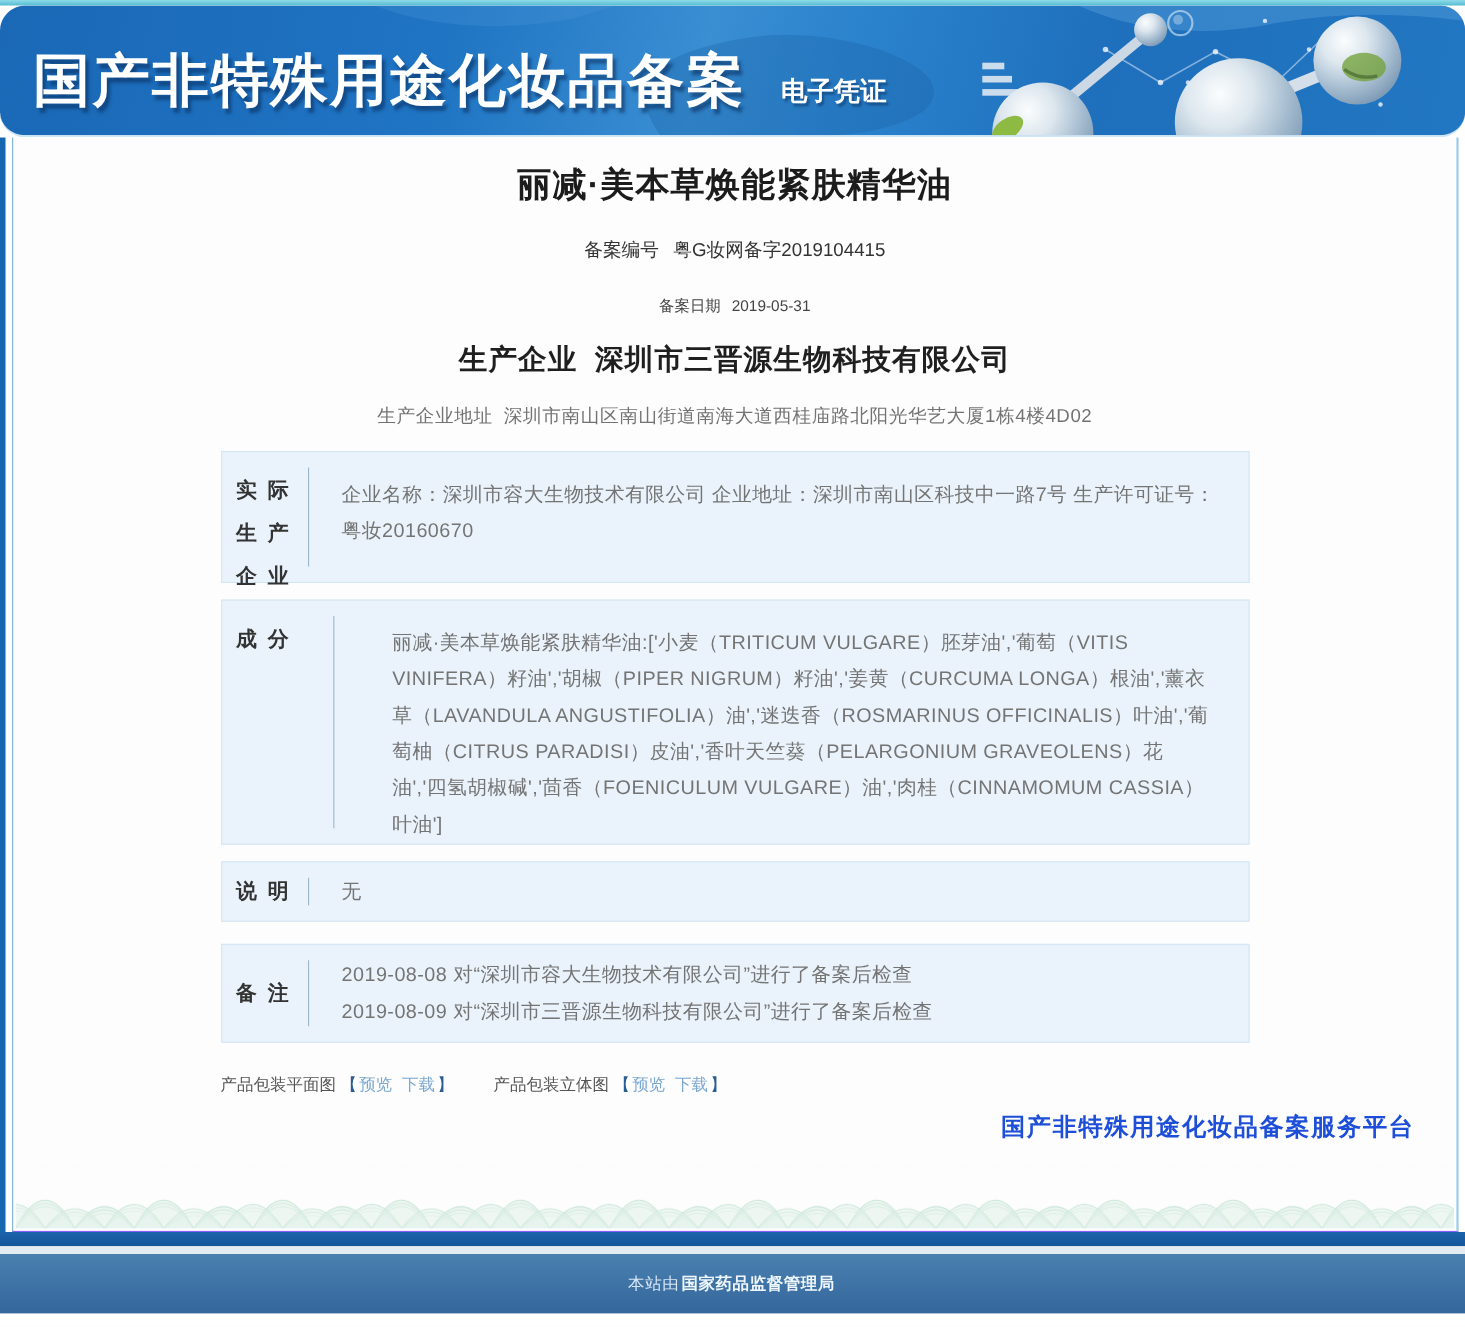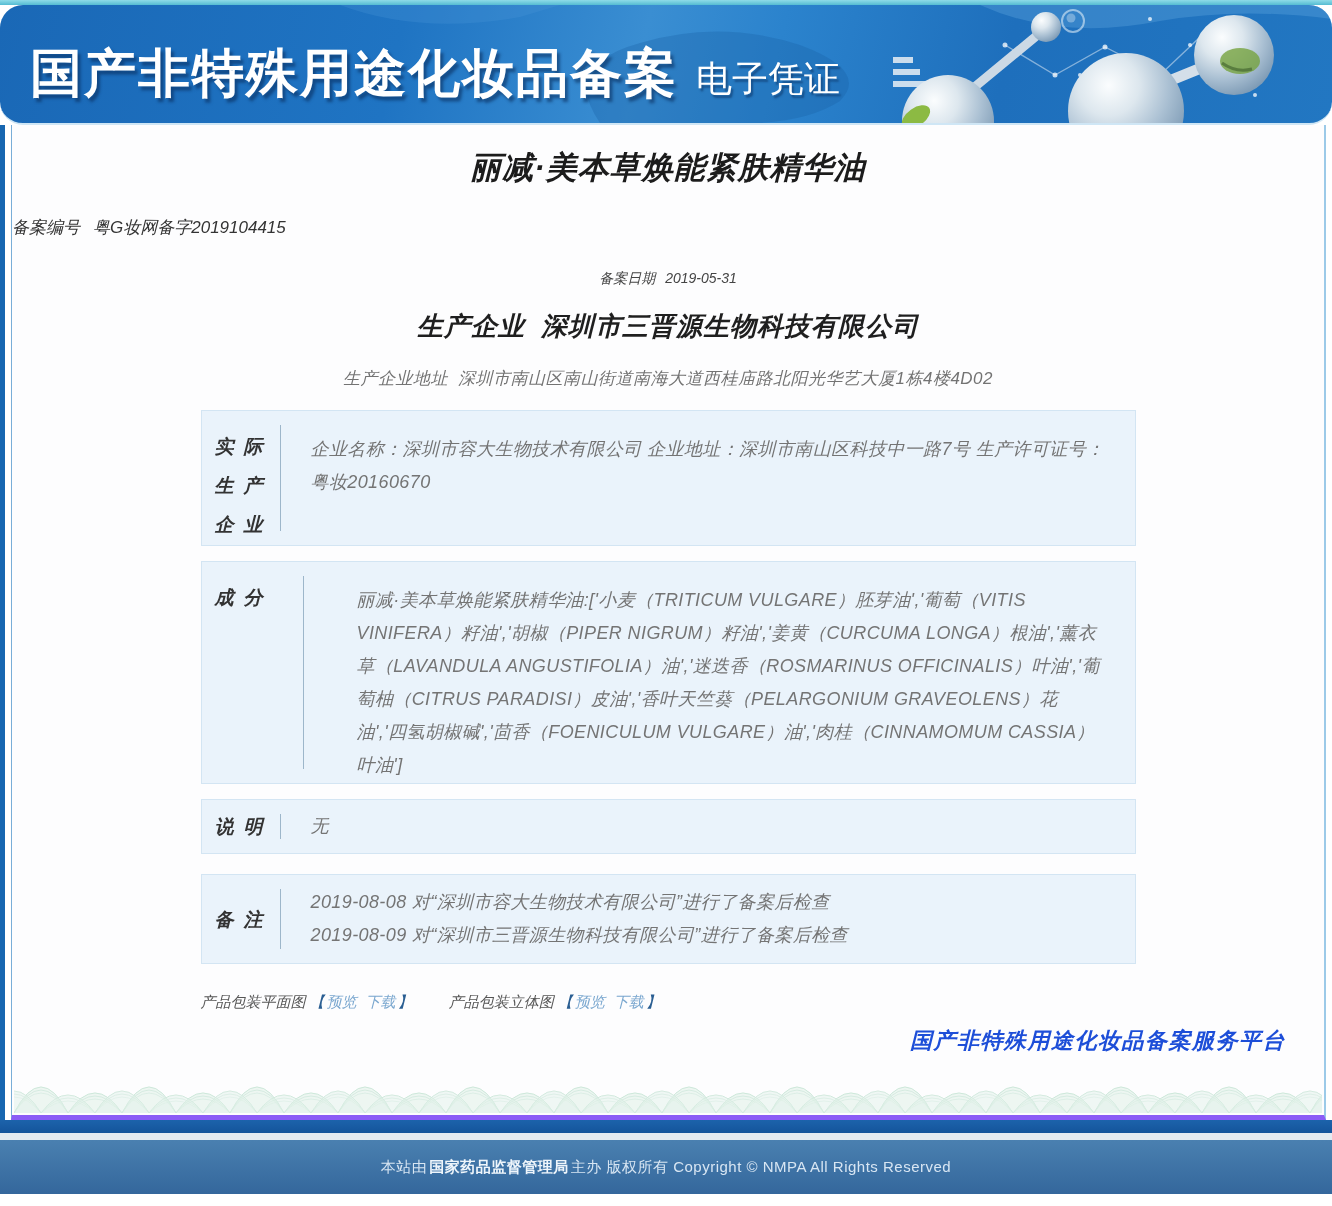--- a/index.html
+++ b/index.html
@@ -9,45 +9,45 @@
     -webkit-font-smoothing:antialiased;
   }
   .topline{height:5px;background:linear-gradient(#8edbe8,#55bcd2);}
   
   .banner{position:relative;height:120px;box-sizing:border-box;overflow:hidden;
     background:linear-gradient(103deg,#1a68b6 0%,#1f74c3 30%,#3a8ed2 48%,#2b83cd 58%,#1e6fbc 75%,#2277c2 100%);
     border-bottom:2px solid #cfe6f5;border-radius:23px;}
   .banner-art{position:absolute;top:0;left:0;width:1332px;height:118px;}
   .banner-text{position:relative;display:flex;align-items:baseline;padding:34px 0 0 30px;color:#fff;z-index:2;}
   .banner-title{font-size:52px;font-weight:bold;letter-spacing:2px;text-shadow:3px 4px 3px rgba(8,40,85,.55);}
-  .banner-sub{font-size:36px;font-weight:normal;margin-left:18px;text-shadow:2px 3px 2px rgba(8,40,85,.5);}
+  .banner-sub{font-size:24px;font-weight:bold;margin-left:32px;text-shadow:2px 3px 2px rgba(8,40,85,.5);}
   
   .main{position:relative;height:995px;box-sizing:border-box;background:#fff;border-left:5px solid #1766b0;}
   .inner{position:absolute;top:0;left:6px;right:6px;bottom:0;background:#fdfdfe;
-    border-left:1px solid #79aed8;border-right:2px solid #9ccae8;border-bottom:5px solid #8b5cf6;overflow:hidden;font-style:italic;}
+    border-left:1px solid #79aed8;border-right:2px solid #9ccae8;border-bottom:1px solid #8b5cf6;overflow:hidden;}
   .prod-title{text-align:center;margin-top:22px;font-size:31px;font-weight:bold;color:#1c1c1c;letter-spacing:1px;}
-  .reg-line{text-align:left;margin-top:27px;font-size:17px;color:#333;}
+  .reg-line{text-align:center;margin-top:27px;font-size:17px;color:#333;}
   .reg-line .val{margin-left:13px;}
   .date-line{text-align:center;margin-top:31px;font-size:14px;color:#444;}
   .date-line .val{margin-left:10px;}
   .maker-line{text-align:center;margin-top:21px;font-size:26px;font-weight:bold;color:#1f1f1f;letter-spacing:1px;}
   .maker-line .val{margin-left:16px;}
   .addr-line{text-align:center;margin-top:23px;font-size:17px;color:#737373;letter-spacing:.5px;}
   .addr-line .val{margin-left:10px;}
   
   .boxes{width:935px;margin:20px auto 0;}
   .cert-box{display:flex;background:#eaf3fb;border:1px solid #d3e5f3;box-sizing:border-box;margin-top:15px;}
   .box-label{flex:0 0 78px;box-sizing:border-box;padding-left:13px;font-size:19px;font-weight:bold;color:#333;
     letter-spacing:10px;line-height:39px;word-break:break-all;}
   .box-label.top{padding-top:16px;}
   .box-label.mid{display:flex;align-items:center;letter-spacing:10px;}
   .box-divider{width:1px;background:#9db6ca;align-self:stretch;margin:14px 0;}
   .box-content{flex:1;padding:22px 30px;font-size:18px;color:#747474;line-height:33px;letter-spacing:.4px;}
   .box-content.mid{display:flex;flex-direction:column;justify-content:center;padding-top:0;padding-bottom:0;}
-  .h120{height:136px;} .h223{height:223px;gap:23px;} .h55{height:55px;} .h90{height:90px;}
+  .h120{height:120px;} .h223{height:223px;gap:23px;} .h55{height:55px;} .h90{height:90px;}
   
   .attach-row{width:935px;margin:29px auto 0;font-size:15px;color:#555;}
   .attach-item{display:inline-block;}
   .attach-item + .attach-item{margin-left:30px;}
   .bracket{color:#2a5e92;margin:0 2px;}
   .alink{color:#7aa7cf;cursor:pointer;text-decoration:none;}
   .alink + .alink{margin-left:9px;}
   .attach-label{color:#555;margin-right:2px;}
   .history-row{width:935px;margin:25px auto 0;display:flex;align-items:center;font-size:15px;color:#4f86c0;cursor:pointer;}
   .history-row svg{margin-right:8px;}
@@ -199,14 +199,13 @@
 
   </div>
 </div>
 
 <div class="band"></div>
 <div class="gapstrip"></div>
 
 <div class="footer">
   <span>本站由</span>
   <span class="org">国家药品监督管理局</span>
-  <span>主办 版权所有 Copyright © NMPA All Rights Reserved</span>
 </div>
 
 </body></html>

